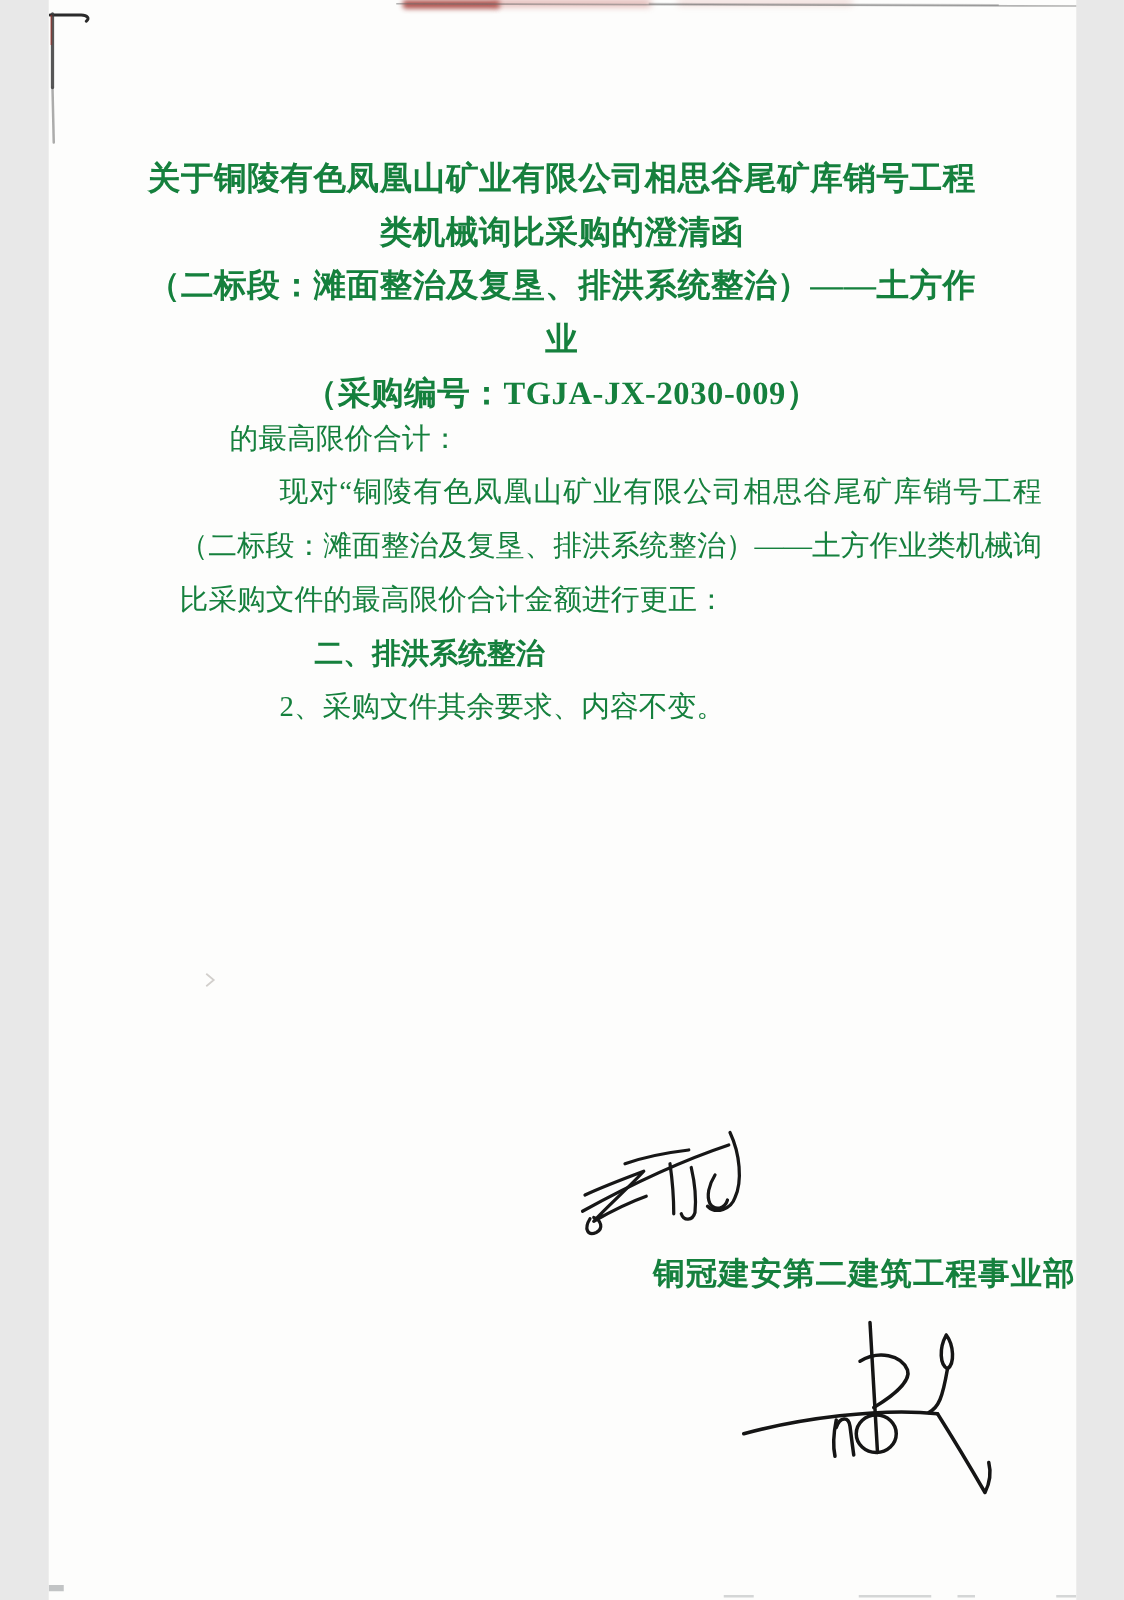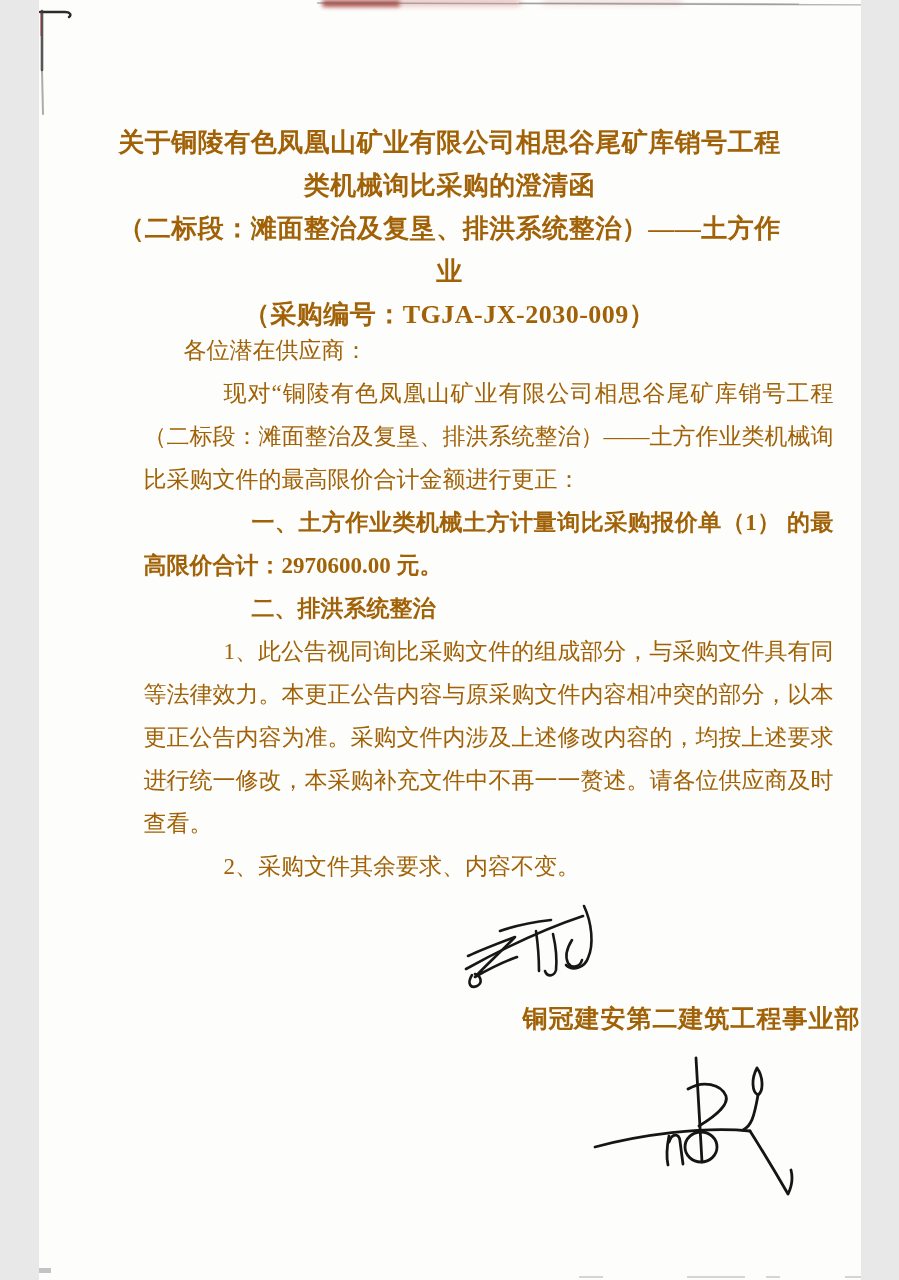--- a/index.html
+++ b/index.html
@@ -4,21 +4,21 @@
 <style>
   * { margin:0; padding:0; box-sizing:border-box; }
   html,body { background:#e8e8e8; }
   .page {
     position:relative;
     width:822px; height:1280px;
     margin:0 auto;
     background:#fdfdfc;
     overflow:hidden;
     font-family:"Liberation Serif","DejaVu Serif",serif;
-    color:#a16207;
+    color:#15803d;
   }
 
   
   .artifact { position:absolute; pointer-events:none; }
   .red-smudge-1 { left:283px; top:0; width:78px; height:7px; background:#9e2b25; opacity:.8; filter:blur(2px); border-radius:3px; }
   .red-smudge-2 { left:356px; top:0; width:126px; height:5px; background:#c4655f; opacity:.55; filter:blur(3px); border-radius:3px; }
   .red-smudge-3 { left:503px; top:0; width:140px; height:4px; background:#d28a84; opacity:.4; filter:blur(3px); border-radius:3px; }
   .top-edge-svg { left:0; top:0; }
   .bottom-dash { top:1276px; height:2px; background:#8a8f92; opacity:.35; filter:blur(.5px); }
   .bd1 { left:540px; width:24px; }
@@ -97,25 +97,23 @@
   <div class="bd5 artifact"></div>
 
   <div class="title-block">
     <div>关于铜陵有色凤凰山矿业有限公司相思谷尾矿库销号工程</div>
     <div>类机械询比采购的澄清函</div>
     <div>（二标段：滩面整治及复垦、排洪系统整治）——土方作业</div>
     <div>（采购编号：TGJA-JX-2030-009）</div>
   </div>
 
   <div class="body-block">
-    <p class="salutation">各位潜在供应商：</p>
+    <p class="salutation">的最高限价合计：</p>
     <p class="ind-a">现对“铜陵有色凤凰山矿业有限公司相思谷尾矿库销号工程（二标段：滩面整治及复垦、排洪系统整治）——土方作业类机械询比采购文件的最高限价合计金额进行更正：</p>
-    <p class="ind-b bold">一、土方作业类机械土方计量询比采购报价单（1） 的最高限价合计：2970600.00 元。</p>
     <p class="ind-b bold">二、排洪系统整治</p>
-    <p class="ind-a">1、此公告视同询比采购文件的组成部分，与采购文件具有同等法律效力。本更正公告内容与原采购文件内容相冲突的部分，以本更正公告内容为准。采购文件内涉及上述修改内容的，均按上述要求进行统一修改，本采购补充文件中不再一一赘述。请各位供应商及时查看。</p>
     <p class="ind-a">2、采购文件其余要求、内容不变。</p>
   </div>
 
   <div class="org-line">铜冠建安第二建筑工程事业部</div>
 
   <svg class="sig-svg sig1" width="190" height="120" viewBox="400 890 190 120">
     <g fill="none" stroke="#171717" stroke-width="2.6" stroke-linecap="round" stroke-linejoin="round">
       <path d="M545,906 C553,923 555,945 549,958 C546,967 534,972 527,965"></path>
       <path d="M461,931 C478,925 495,922 512,920"></path>
       <path d="M427,969 C465,948 505,929 544,916"></path>

